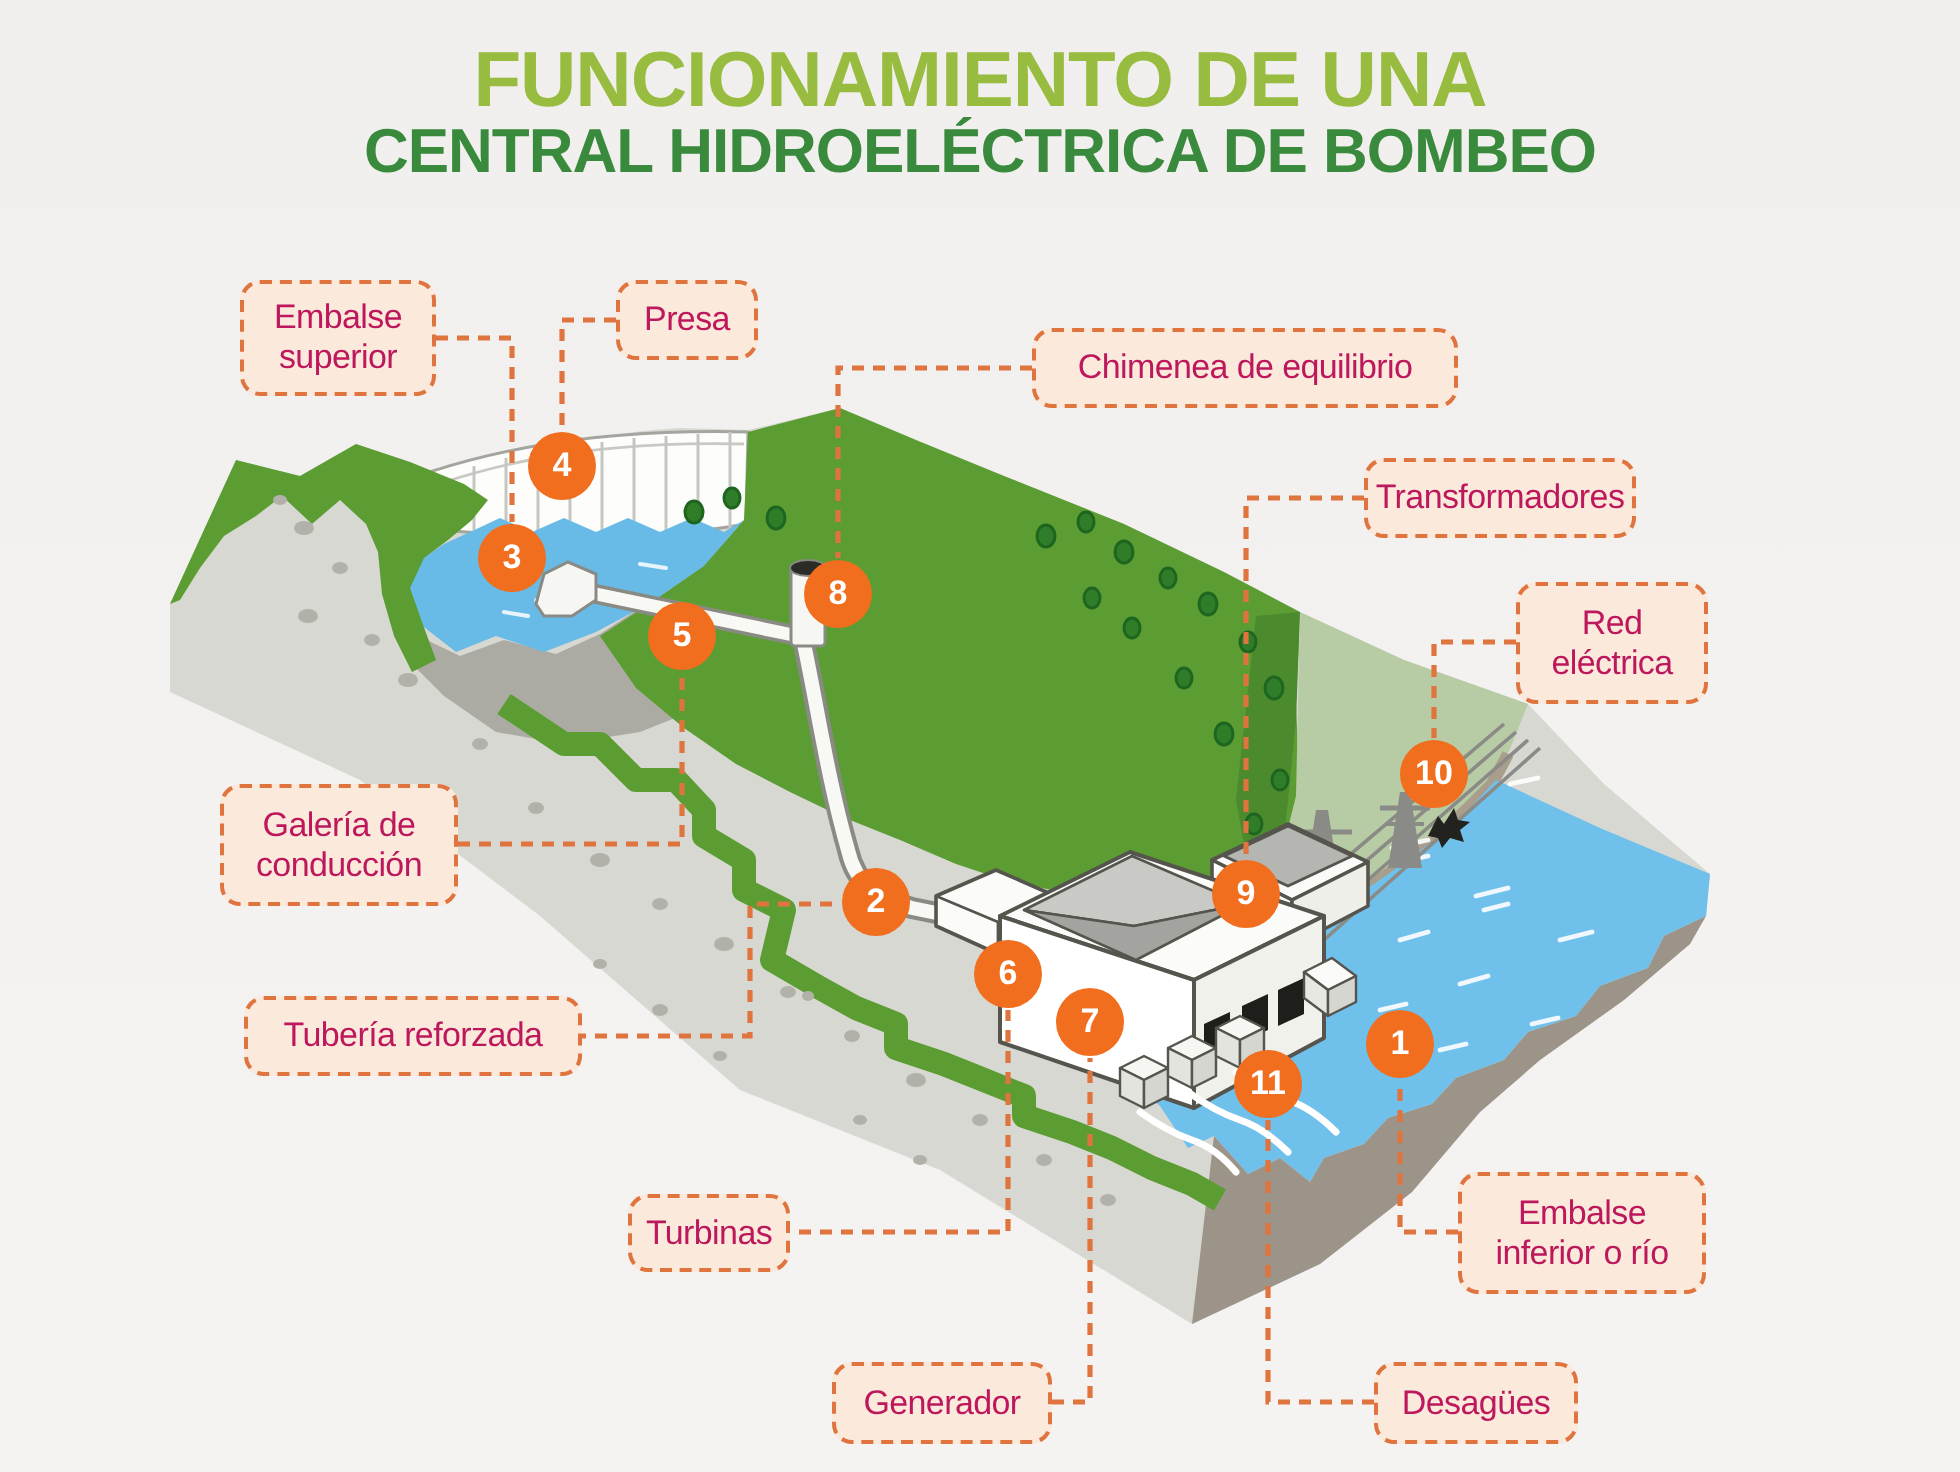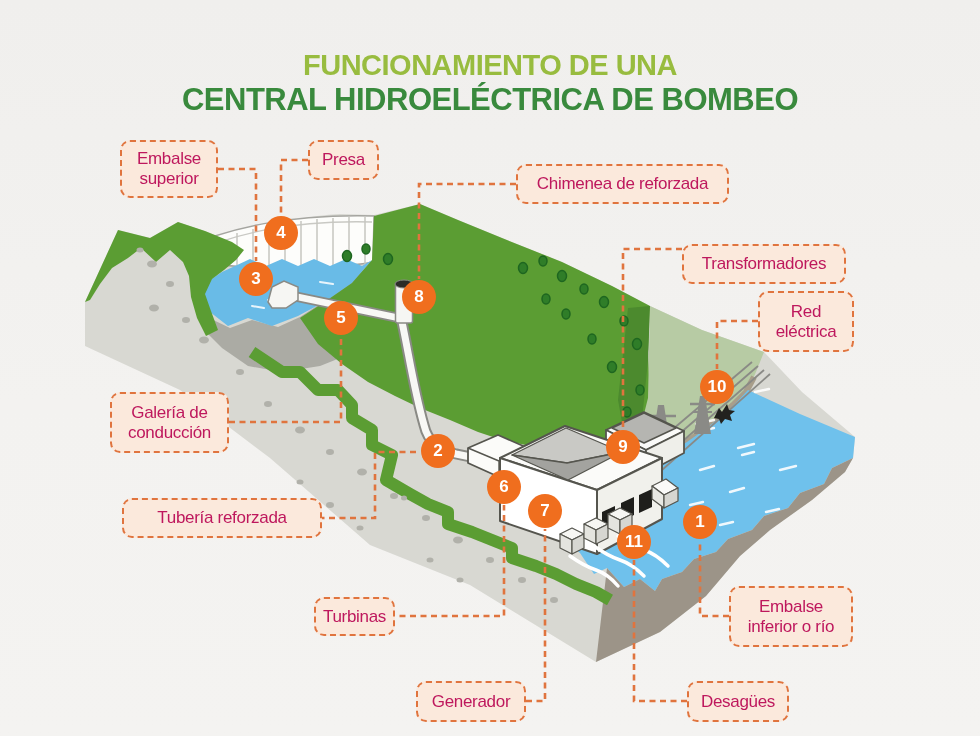--- a/index.html
+++ b/index.html
@@ -3,21 +3,21 @@
 <meta charset="utf-8">
 <style>
   html,body{margin:0;padding:0;background:#e9e8e6;}
   .stage{
     position:relative;width:980px;height:736px;overflow:hidden;
     background:linear-gradient(180deg,#f0efed 0%,#f3f2f0 55%,#f4f3f1 100%);
     font-family:"Liberation Sans","DejaVu Sans",sans-serif;
   }
   .art{position:absolute;left:0;top:0;width:980px;height:736px;}
   .title-block{position:absolute;left:0;top:24px;width:100%;text-align:center;}
-  .title1{font-size:29px;font-weight:bold;letter-spacing:-0.5px;color:#98bc3f;line-height:34px;margin-top:24px;}
+  .title1{font-size:39px;font-weight:bold;letter-spacing:-0.5px;color:#98bc3f;line-height:34px;}
   .title2{font-size:31px;font-weight:bold;letter-spacing:-0.5px;color:#398a3d;line-height:36px;}
   .label{
     position:absolute;box-sizing:border-box;
     background:#fbe9dc;border:2px dashed #e0743e;border-radius:10px;
     display:flex;align-items:center;justify-content:center;text-align:center;
     font-size:17px;letter-spacing:-0.3px;line-height:20px;color:#be185d;
     padding:2px 8px;
   }
   .marker{
     position:absolute;width:34px;height:34px;border-radius:50%;
@@ -261,25 +261,25 @@
     </g>
   </svg>
 
   <div class="title-block">
     <div class="title1">FUNCIONAMIENTO DE UNA</div>
     <div class="title2">CENTRAL HIDROELÉCTRICA DE BOMBEO</div>
   </div>
 
   <div class="label" style="left:120px;top:140px;width:98px;height:58px">Embalse superior</div>
   <div class="label" style="left:308px;top:140px;width:71px;height:40px">Presa</div>
-  <div class="label" style="left:516px;top:164px;width:213px;height:40px">Chimenea de reforzada</div>
-  <div class="label" style="left:682px;top:244px;width:164px;height:40px">Transformadores</div>
+  <div class="label" style="left:516px;top:164px;width:213px;height:40px">Chimenea de equilibrio</div>
+  <div class="label" style="left:682px;top:229px;width:136px;height:40px">Transformadores</div>
   <div class="label" style="left:758px;top:291px;width:96px;height:61px">Red eléctrica</div>
   <div class="label" style="left:110px;top:392px;width:119px;height:61px">Galería de conducción</div>
-  <div class="label" style="left:122px;top:498px;width:200px;height:40px">Tubería reforzada</div>
+  <div class="label" style="left:122px;top:498px;width:169px;height:40px">Tubería reforzada</div>
   <div class="label" style="left:314px;top:597px;width:81px;height:39px">Turbinas</div>
   <div class="label" style="left:729px;top:586px;width:124px;height:61px">Embalse inferior o río</div>
   <div class="label" style="left:416px;top:681px;width:110px;height:41px">Generador</div>
   <div class="label" style="left:687px;top:681px;width:102px;height:41px">Desagües</div>
 
   <div class="marker" style="left:683px;top:505px">1</div>
   <div class="marker" style="left:421px;top:434px">2</div>
   <div class="marker" style="left:239px;top:262px">3</div>
   <div class="marker" style="left:264px;top:216px">4</div>
   <div class="marker" style="left:324px;top:301px">5</div>

